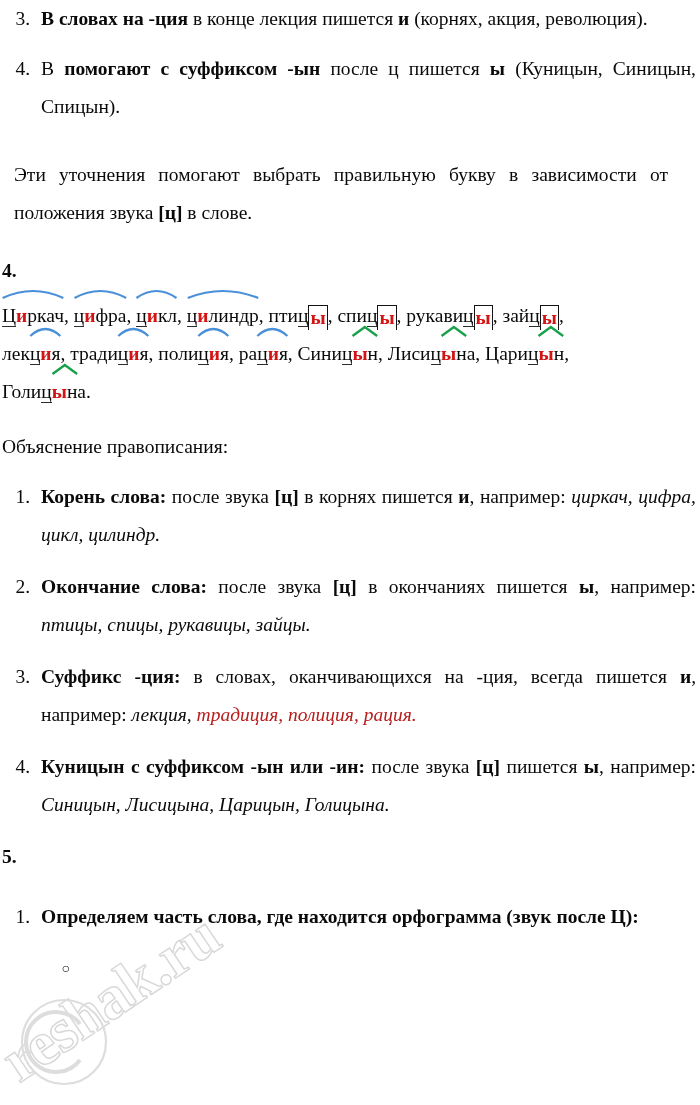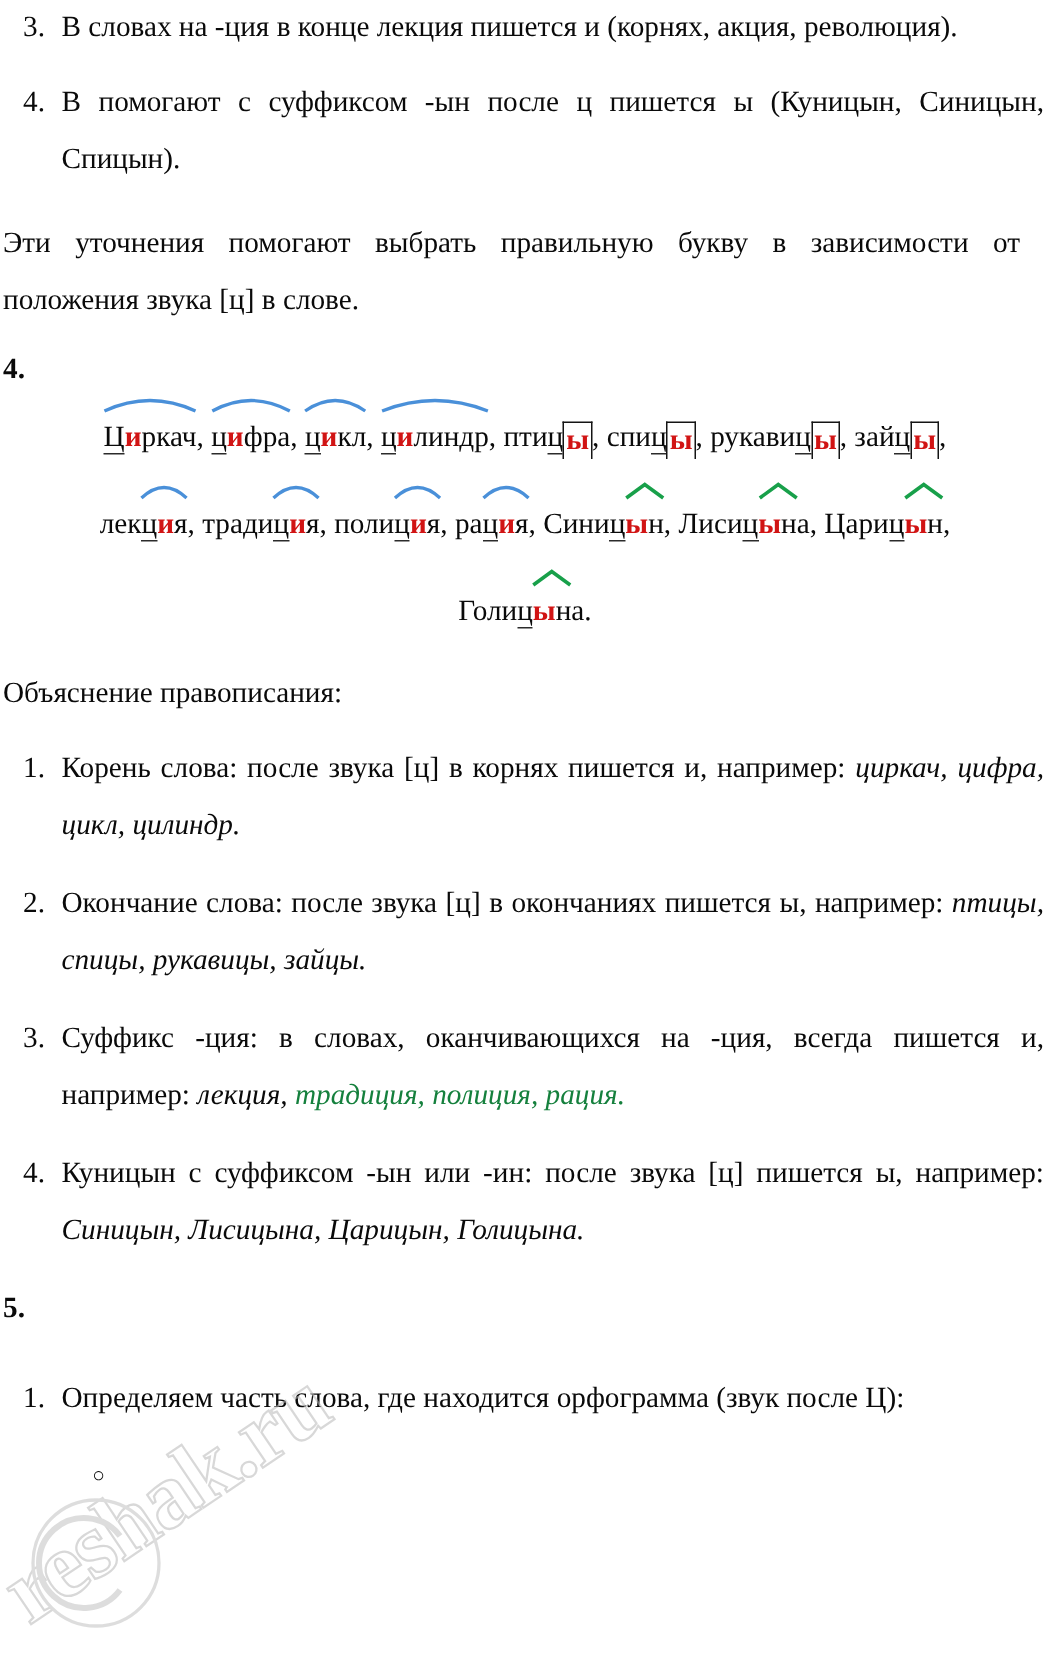--- a/index.html
+++ b/index.html
@@ -13,68 +13,68 @@
     overflow:hidden;
     -webkit-font-smoothing:antialiased;
   }
   .page{position:relative;width:700px;height:1105px;padding:0;box-sizing:border-box;}
 
   
   .para{
     font-size:19.5px;
     line-height:38px;
     text-align:justify;
-    margin:0;
+    margin:12px;
     padding:0 20px 0 2px;
   }
   .olist{margin:0;padding:0;list-style:none;}
   .oitem{
     display:flex;
     align-items:flex-start;
     font-size:19.5px;
     line-height:38px;
     text-align:justify;
     padding-right:4px;
   }
   .oitem .num{
     flex:0 0 auto;
     width:30px;
     text-align:right;
     padding-right:11px;
     box-sizing:content-box;
   }
   .oitem .body{flex:1 1 auto;text-align:justify;}
-  b,.b{font-weight:normal;}
+  b,.b{font-weight:bold;}
   i,.i{font-style:italic;}
-  .faded{color:#15803d;font-style:italic;}
+  .faded{color:#b91c1c;font-style:italic;}
   .sec-num{font-size:19.5px;font-weight:bold;line-height:34px;margin:0;padding-left:2px;}
   .head{font-size:19.5px;font-weight:normal;line-height:38px;margin:0;padding-left:2px;}
   .gap-s{height:10px;}
   .gap-m{height:18px;}
 
   
   .morph{
     font-size:19.5px;
     line-height:32px;
     padding:0 2px;
     white-space:normal;
   }
-  .morph .line{display:block;white-space:nowrap;margin-bottom:6px;text-align:center;}
+  .morph .line{display:block;white-space:nowrap;margin-bottom:6px;}
   .w{display:inline-block;position:relative;white-space:nowrap;}
 
   
   .root{position:relative;display:inline-block;padding-top:0;}
   .root > .arc{
     position:absolute;left:0;right:0;top:-11px;height:10px;
     pointer-events:none;
   }
   .root > .arc svg{display:block;width:100%;height:10px;overflow:visible;}
 
   
-  .suf{position:relative;display:inline-block;margin-top:20px;}
+  .suf{position:relative;display:inline-block;}
   .suf > .caret{
     position:absolute;left:0;right:0;top:-12px;height:11px;pointer-events:none;
   }
   .suf > .caret svg{display:block;width:100%;height:11px;overflow:visible;}
 
   
   .end{
     display:inline-block;
     border:1.6px solid #141414;
     border-bottom:none;

